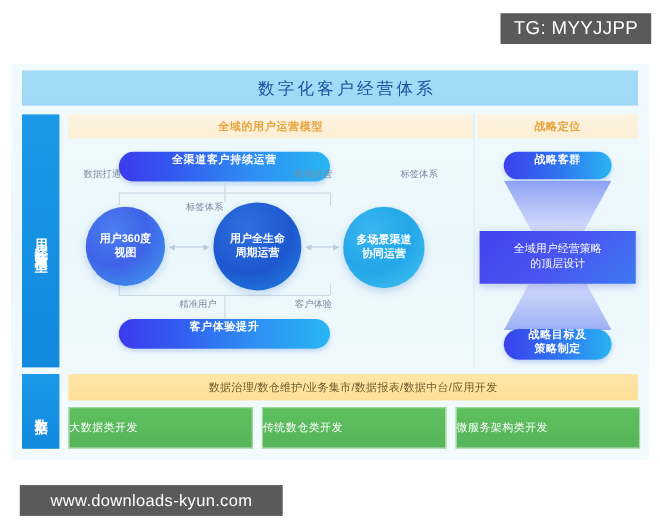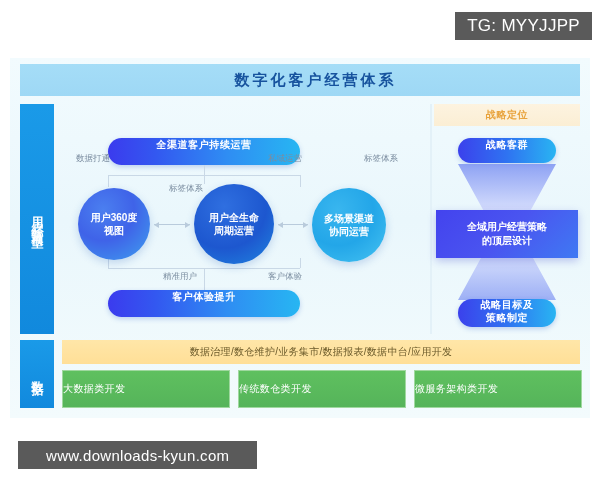--- a/index.html
+++ b/index.html
@@ -23,21 +23,21 @@
     background:linear-gradient(180deg,#f2fbfe 0%,#eaf7fc 45%,#f3fbfd 100%);
   }
 
   
   #title-bar{
     position:absolute;left:10px;top:6px;width:560px;height:32px;
     background:linear-gradient(180deg,#a5ddf7 0%,#9ed8f5 100%);
     display:flex;align-items:center;justify-content:center;
   }
   #title-bar .t{
-    font-size:15px;font-weight:bold;color:#17539e;letter-spacing:3px;margin-left:31px;
+    font-size:15px;font-weight:normal;color:#17539e;letter-spacing:3px;margin-left:31px;
   }
 
   
   .rail{
     position:absolute;left:10px;
     background:linear-gradient(180deg,#1a9ae8 0%,#1189dd 100%);
     color:#fff;display:flex;align-items:center;justify-content:center;
   }
   #rail-model{ top:46px;width:34px;height:230px; }
   #rail-data{ top:282px;width:34px;height:68px; }
@@ -112,21 +112,21 @@
   #hourglass{
     position:absolute;left:24px;top:36px;width:98px;height:136px;
     background:linear-gradient(180deg,#7d93f2 0%,#c3cdfb 28%,#eef1fe 50%,#c8d2fb 72%,#8fa3f4 100%);
     clip-path:polygon(0% 0%,100% 0%,62% 50%,100% 100%,0% 100%,38% 50%);
     opacity:.85;
   }
   #center-block{
     position:absolute;left:2px;top:82px;width:142px;height:48px;
     background:linear-gradient(135deg,#4343ee 0%,#4a55f0 50%,#3f79f3 100%);
     display:flex;align-items:center;justify-content:center;text-align:center;
-    color:#ffffff;font-size:10px;font-weight:bold;line-height:1.4;
+    color:#ffffff;font-size:10px;font-weight:normal;line-height:1.4;
     box-shadow:0 3px 8px rgba(50,60,200,.28);
   }
   #center-block .two{display:block;}
 
   
   #pane-div{position:absolute;left:420px;top:46px;width:2px;height:230px;background:#e3f1f8;}
 
   
   #band-top{
     position:absolute;left:52px;top:282px;width:518px;height:24px;
@@ -158,20 +158,23 @@
     <span class="t">数字化客户经营体系</span>
   </div>
 
   <div class="rail" id="rail-model">
     <span class="vtxt">用户经营模型</span>
   </div>
   <div class="rail" id="rail-data">
     <span class="vtxt">数据</span>
   </div>
 
+  <div class="col-head" id="head-left">
+    <span>全域的用户运营模型</span>
+  </div>
   <div class="col-head" id="head-right">
     <span>战略定位</span>
   </div>
 
   <div id="pane-div"></div>
 
   <div id="pane-left">
 
     <div class="pill" id="pill-top">
       <span>全渠道客户持续运营</span>

